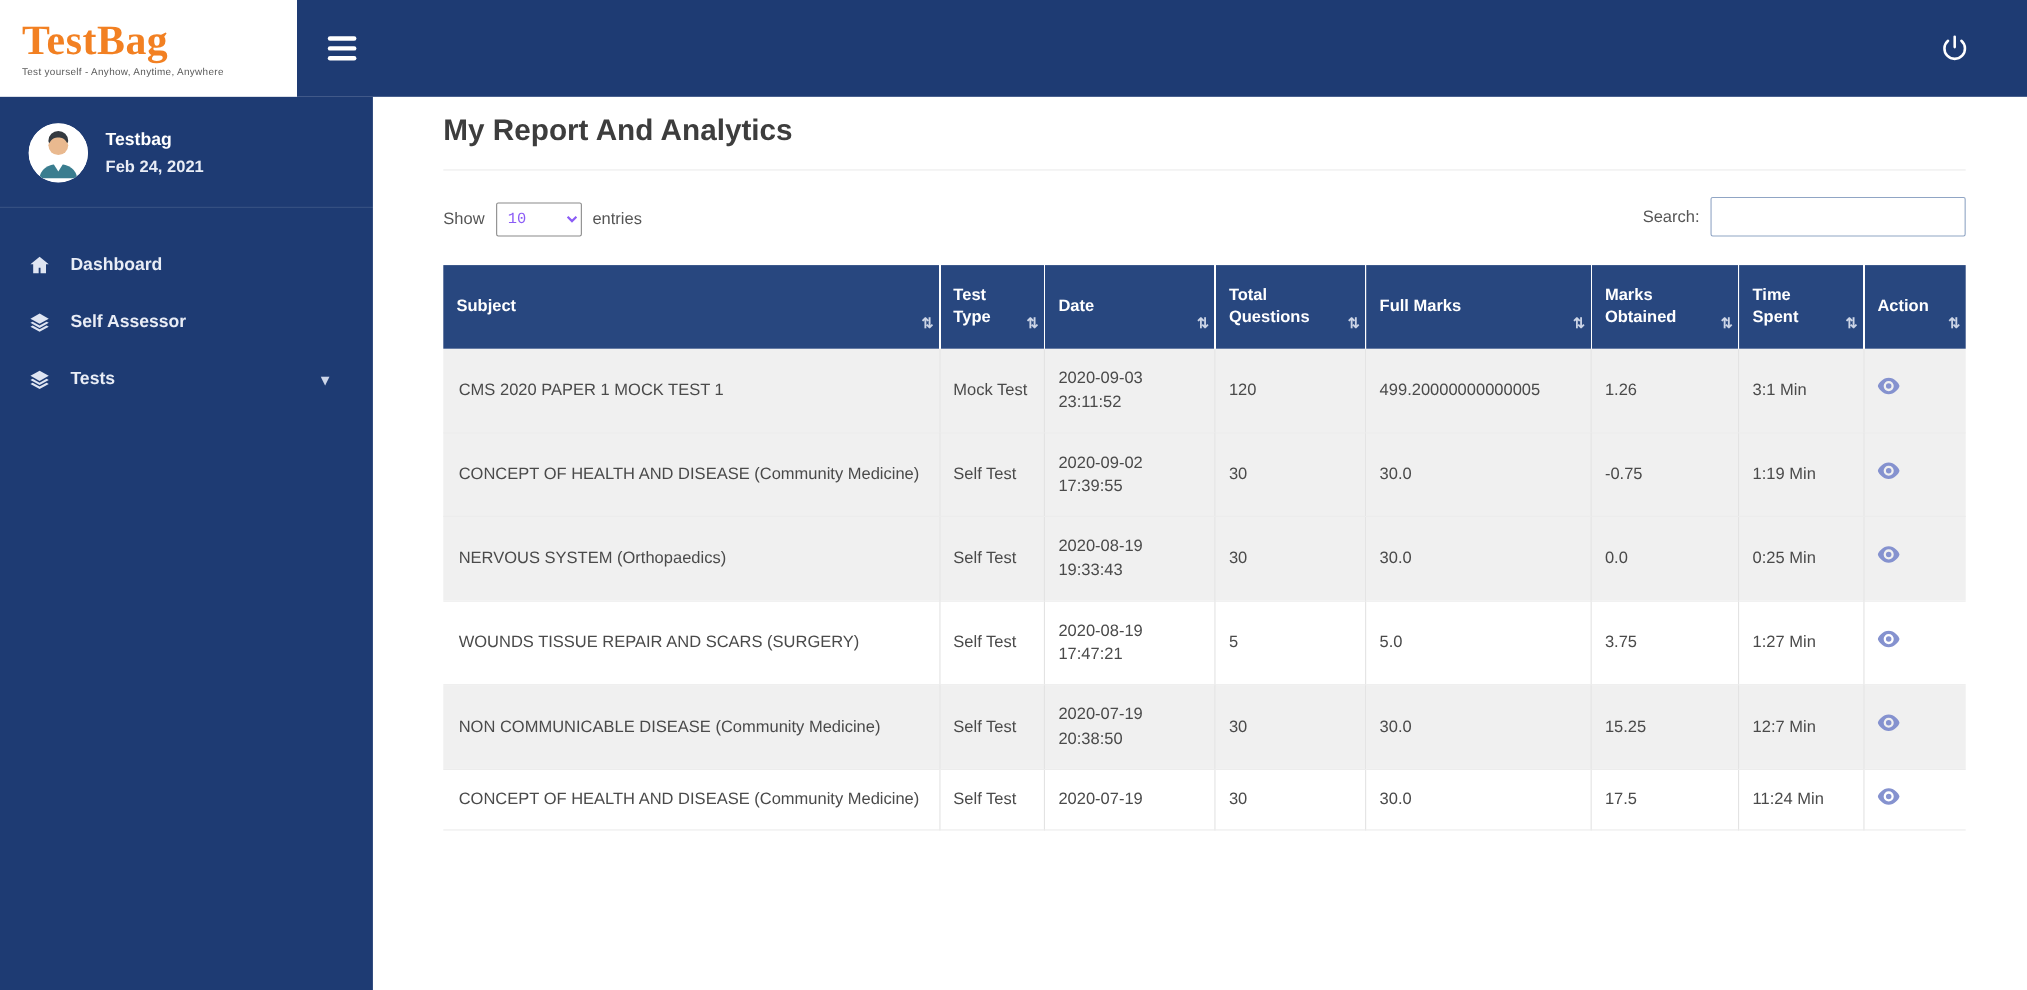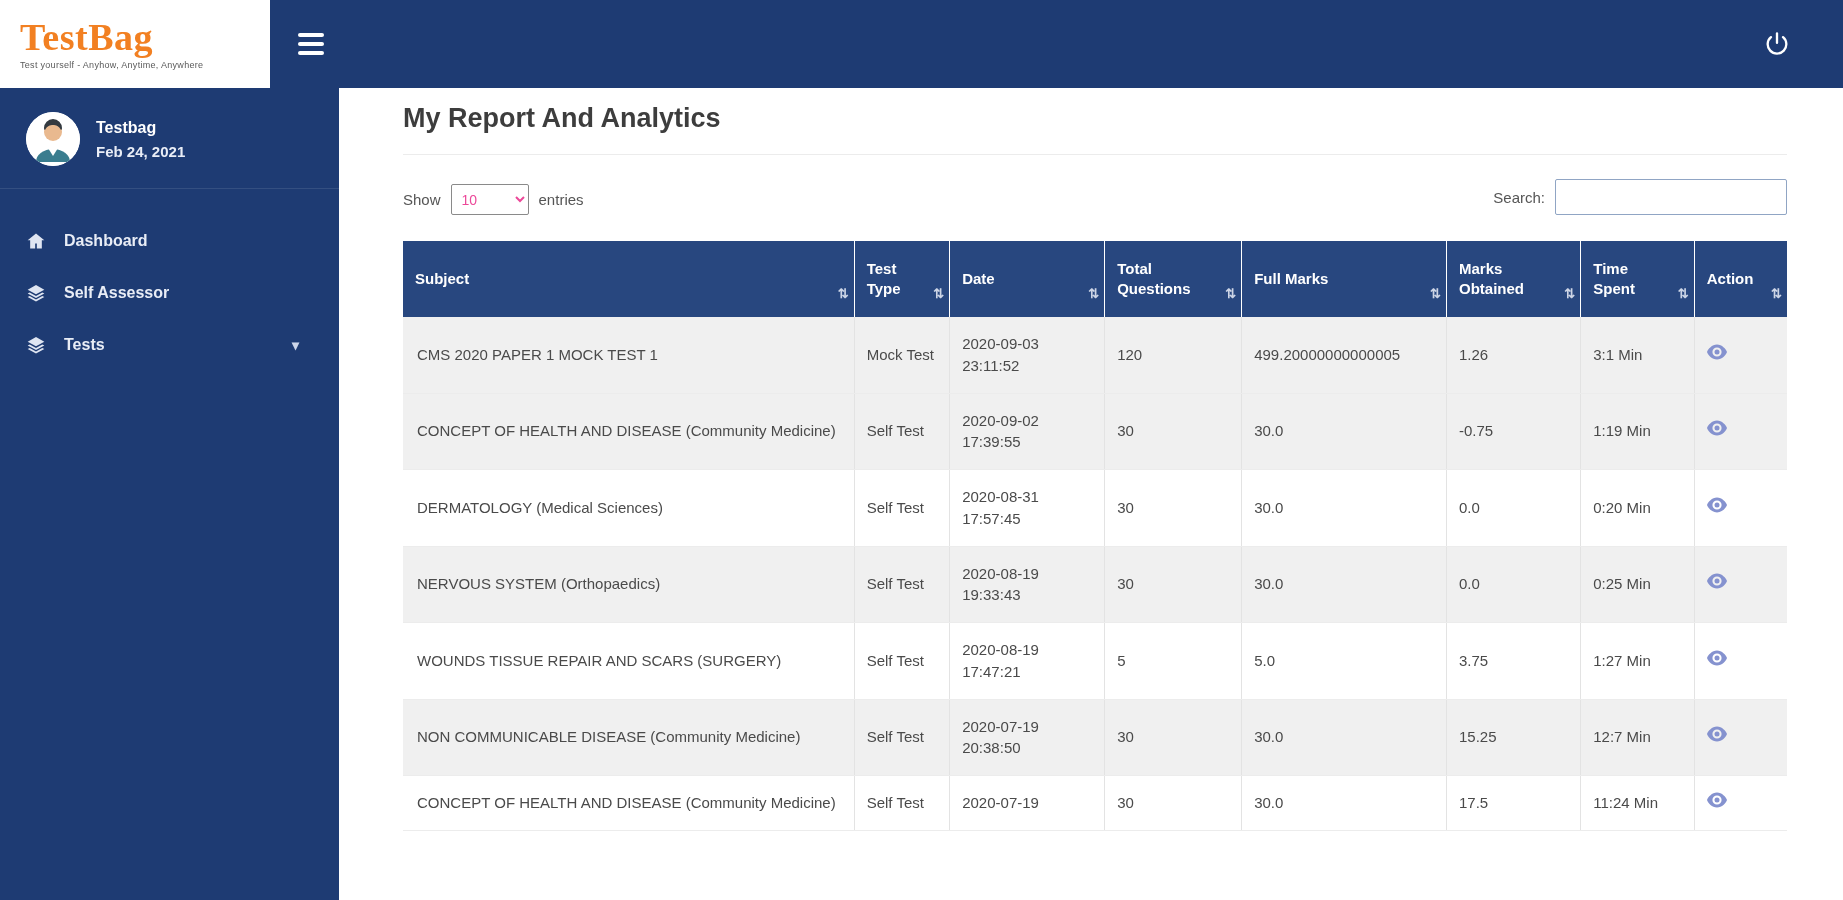--- a/index.html
+++ b/index.html
@@ -67,23 +67,23 @@
   }
   .page-title {
     font-size: 27px; font-weight: 700; color: #3d3d3d;
     padding-bottom: 20px; border-bottom: 1px solid #ececec;
   }
   .controls {
     margin-top: 24px; display: flex; align-items: flex-end; justify-content: space-between;
   }
   .show-entries { display: flex; align-items: center; gap: 10px; font-size: 15px; color: #555; }
   .page-size {
-    width: 78px; height: 31px; font-size: 14px; color: #ec4899;
+    width: 78px; height: 31px; font-size: 14px; color: #8b5cf6;
     border: 1px solid #8a8a8a; border-radius: 2px; background: #fff; padding: 0 6px;
-    font-family: Liberation Sans, sans-serif;
+    font-family: Liberation Mono, monospace;
   }
   .search-wrap { display: flex; align-items: center; gap: 10px; font-size: 15px; color: #555; }
   .search-input {
     width: 232px; height: 36px; border: 1px solid #90a5c4; border-radius: 2px;
     padding: 0 8px; font-size: 15px; font-family: "Liberation Sans", sans-serif;
   }
 
   
   table { width: 100%; border-collapse: collapse; margin-top: 26px; table-layout: fixed; }
   thead th {
@@ -255,35 +255,20 @@
           <td class="cell-full-marks">30.0</td>
           <td class="cell-marks-obtained">-0.75</td>
           <td class="cell-time-spent">1:19 Min</td>
           <td class="cell-action"><span class="eye-icon">
               <svg viewBox="0 0 24 18" fill="#8592cf">
                 <path d="M12 0C6 0 1.3 5.4 0 9c1.3 3.6 6 9 12 9s10.7-5.4 12-9c-1.3-3.6-6-9-12-9zm0 14.5A5.5 5.5 0 1 1 12 3.5a5.5 5.5 0 0 1 0 11z"></path>
                 <circle cx="12" cy="9" r="3"></circle>
               </svg>
             </span></td>
         </tr>
-        <tr class="even">
-          <td class="cell-subject">DERMATOLOGY (Medical Sciences)</td>
-          <td class="cell-test-type">Self Test</td>
-          <td class="cell-date">2020-08-31 17:57:45</td>
-          <td class="cell-total-questions">30</td>
-          <td class="cell-full-marks">30.0</td>
-          <td class="cell-marks-obtained">0.0</td>
-          <td class="cell-time-spent">0:20 Min</td>
-          <td class="cell-action"><span class="eye-icon">
-              <svg viewBox="0 0 24 18" fill="#8592cf">
-                <path d="M12 0C6 0 1.3 5.4 0 9c1.3 3.6 6 9 12 9s10.7-5.4 12-9c-1.3-3.6-6-9-12-9zm0 14.5A5.5 5.5 0 1 1 12 3.5a5.5 5.5 0 0 1 0 11z"></path>
-                <circle cx="12" cy="9" r="3"></circle>
-              </svg>
-            </span></td>
-        </tr>
         <tr class="odd">
           <td class="cell-subject">NERVOUS SYSTEM (Orthopaedics)</td>
           <td class="cell-test-type">Self Test</td>
           <td class="cell-date">2020-08-19 19:33:43</td>
           <td class="cell-total-questions">30</td>
           <td class="cell-full-marks">30.0</td>
           <td class="cell-marks-obtained">0.0</td>
           <td class="cell-time-spent">0:25 Min</td>
           <td class="cell-action"><span class="eye-icon">
               <svg viewBox="0 0 24 18" fill="#8592cf">

